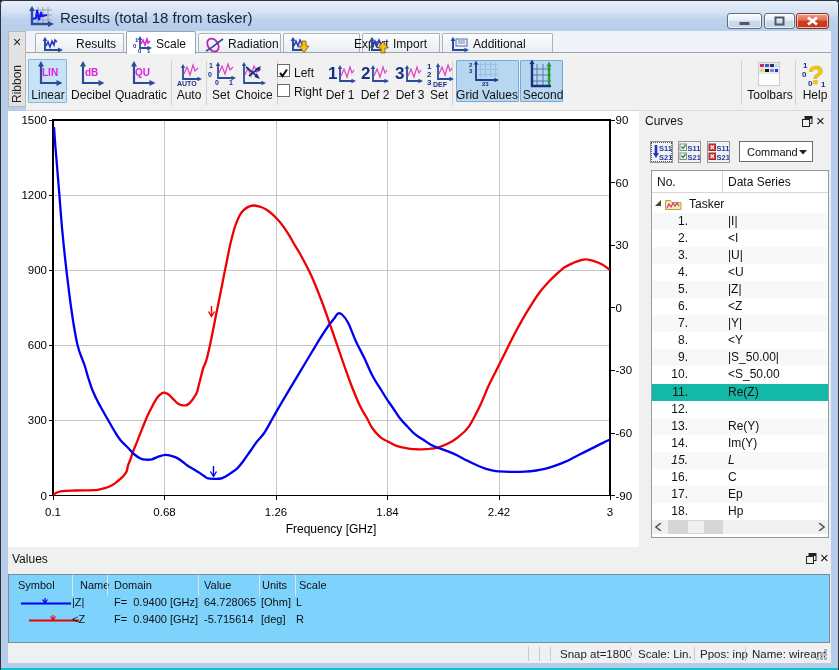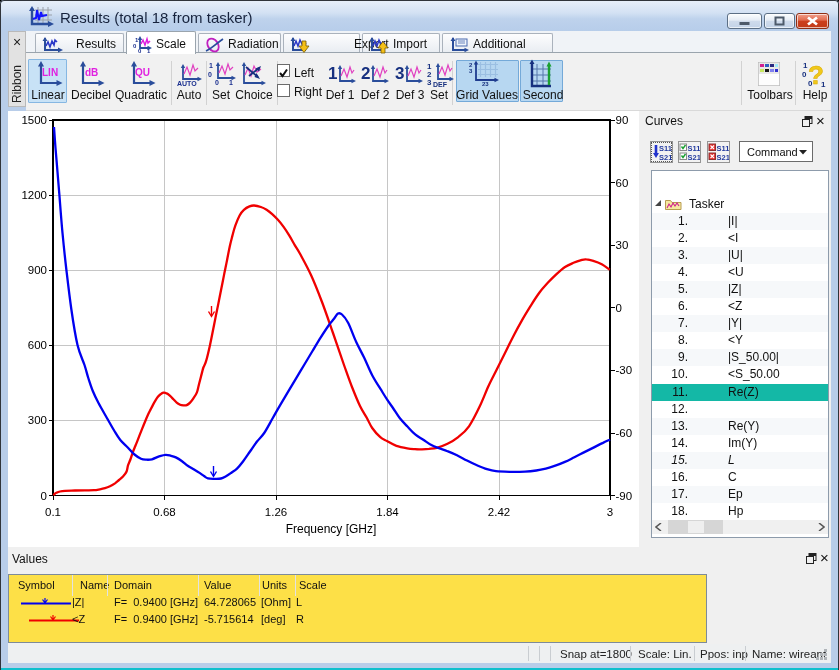--- a/index.html
+++ b/index.html
@@ -381,20 +381,25 @@
       <text x="8.5" y="18" font-size="7.5" font-weight="bold" fill="#223a9f">S21</text>
     </svg>
     </div>
   <div style="position:absolute;left:739px;top:141px;width:74px;height:21px;background:#fff;border:1px solid #6b6b6b;font-size:11px;color:#111;">
     <span style="position:absolute;left:7px;top:4px;">Command</span>
     <svg style="position:absolute;right:5px;top:8px" width="8" height="5">
         <path d="M0 0H8L4 4.5Z" fill="#222"></path>
       </svg>
   </div>
   <div style="position:absolute;left:651px;top:170px;width:178px;height:368px;background:#fff;border:1px solid #8d9bab;overflow:hidden;font-size:12px;color:#111;">
+    <div style="position:absolute;left:0;top:0;width:176px;height:22px;border-bottom:1px solid #d5d5d5;">
+      <span style="position:absolute;left:5px;top:4px;">No.</span>
+      <span style="position:absolute;left:76px;top:4px;">Data Series</span>
+      <div style="position:absolute;left:70px;top:0;width:1px;height:22px;background:#d5d5d5;"></div>
+    </div>
     <div style="position:absolute;left:0;top:25px;width:176px;height:17px;">
       <svg style="position:absolute;left:3px;top:4px" width="8" height="8">
           <path d="M6 0V6H0Z" fill="#444"></path>
         </svg>
       <svg style="position:absolute;left:13px;top:2px" width="17" height="13">
           <path d="M0.5 2.5h5l1.5 2h9v7h-15.5z" fill="#f6e9a0" stroke="#b89b50"></path>
           <path d="M2 10L4 6L6 9L8 5L10 8L12 5L14 8" stroke="#d02090" stroke-width="1.1" fill="none"></path>
         </svg>
       <span style="position:absolute;left:37px;top:1px;">Tasker</span>
     </div>
@@ -484,21 +489,21 @@
 
   <div class="vpanel"></div>
 
   <div style="position:absolute;left:12px;top:552px;font-size:12px;color:#111;">Values</div>
   <svg style="position:absolute;left:806px;top:553px" width="11" height="11">
       <rect x="3" y="0.5" width="7" height="7" fill="none" stroke="#222" stroke-width="1"></rect>
       <rect x="3" y="0.5" width="7" height="2.5" fill="#222"></rect>
       <rect x="0.5" y="3.5" width="7" height="7" fill="#f0f0f0" stroke="#222" stroke-width="1"></rect>
     </svg>
   <div style="position:absolute;left:820px;top:549px;font-size:15px;color:#111;">×</div>
-  <div style="position:absolute;left:8px;top:574px;width:699px;height:69px;background:#fde047;border:1px solid #7d8b99;font-size:11px;color:#111;">
+  <div style="position:absolute;left:8px;top:574px;width:822px;height:69px;background:#7dd3fc;border:1px solid #7d8b99;font-size:11px;color:#111;">
     <span style="position:absolute;left:9px;top:4px;">Symbol</span>
     <span style="position:absolute;left:71px;top:4px;">Name</span>
     <span style="position:absolute;left:105px;top:4px;">Domain</span>
     <span style="position:absolute;left:195px;top:4px;">Value</span>
     <span style="position:absolute;left:253px;top:4px;">Units</span>
     <span style="position:absolute;left:290px;top:4px;">Scale</span>
     <div style="position:absolute;left:63px;top:0px;width:1px;height:21px;background:#e2e2e2;"></div>
     <div style="position:absolute;left:98px;top:0px;width:1px;height:21px;background:#e2e2e2;"></div>
     <div style="position:absolute;left:189px;top:0px;width:1px;height:21px;background:#e2e2e2;"></div>
     <div style="position:absolute;left:250px;top:0px;width:1px;height:21px;background:#e2e2e2;"></div>

